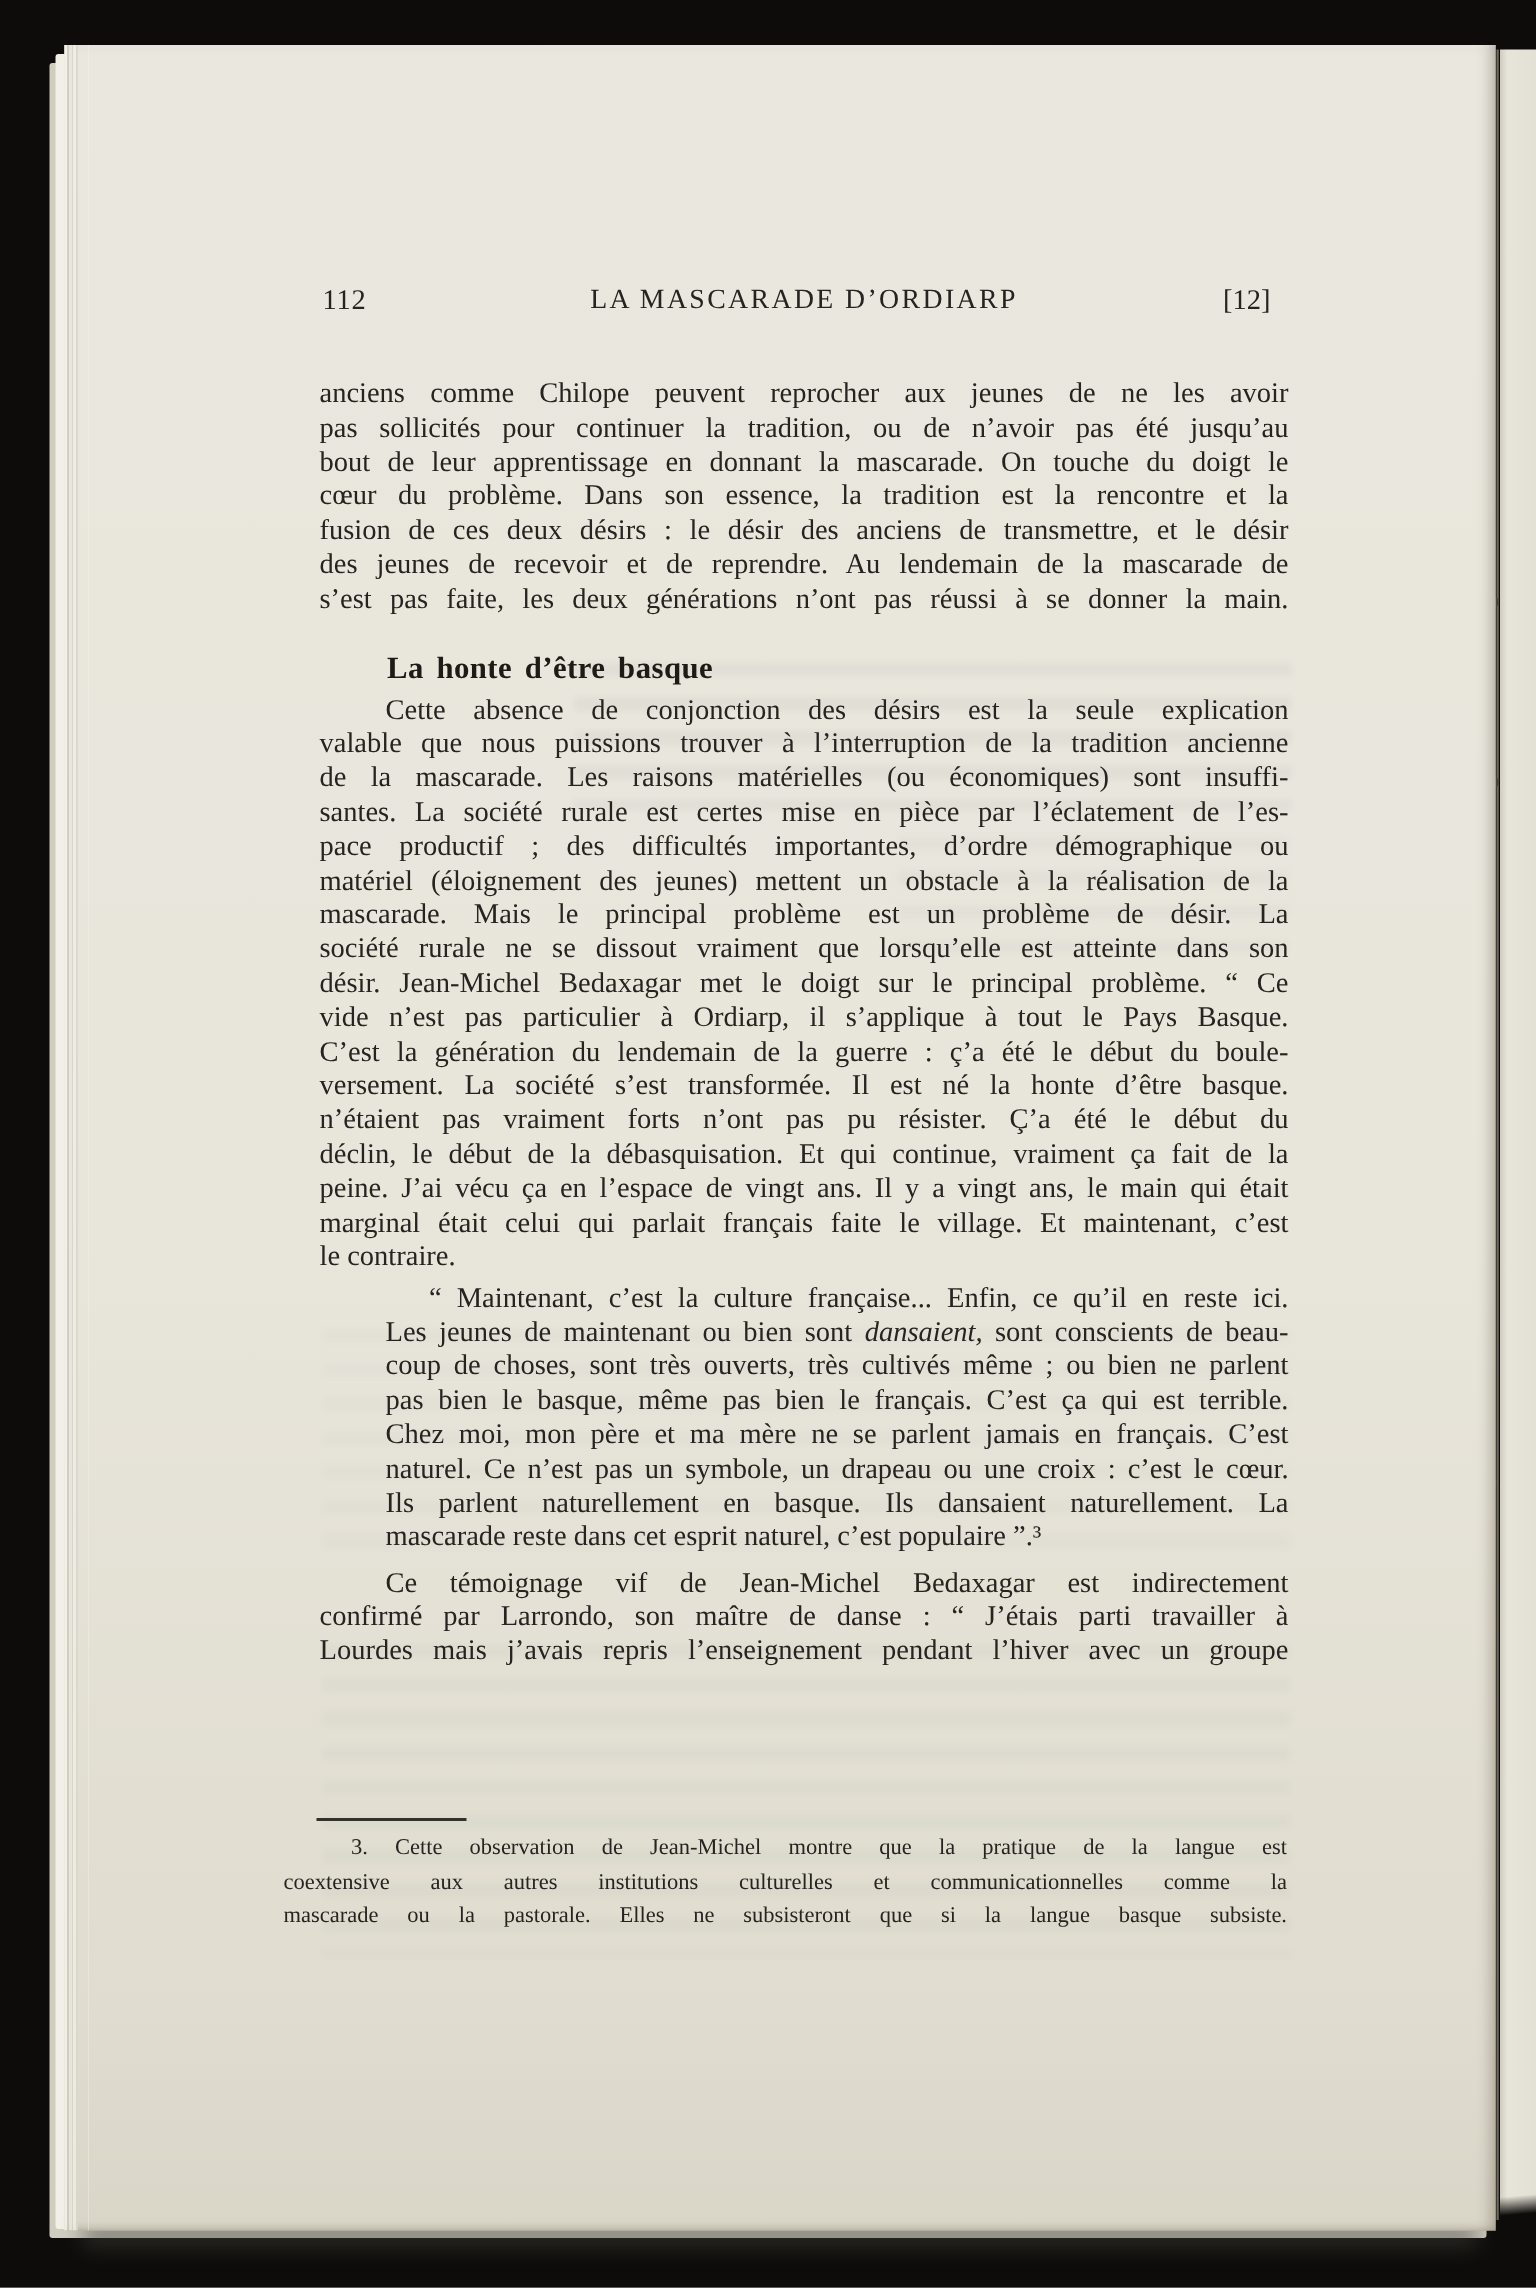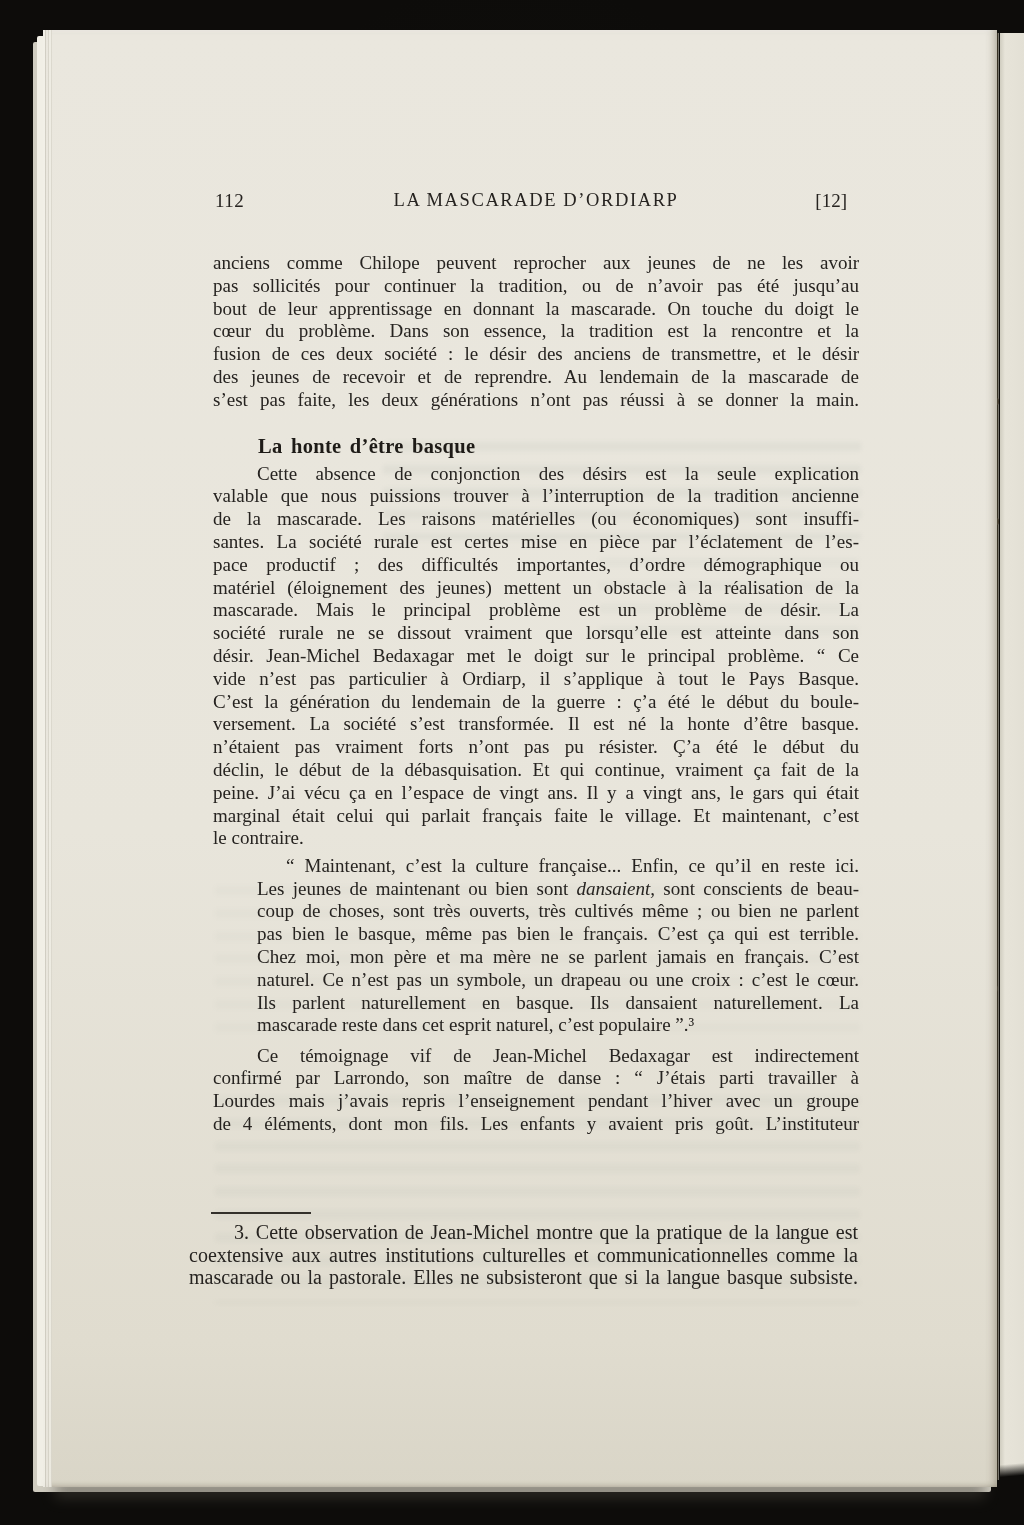--- a/index.html
+++ b/index.html
@@ -66,21 +66,21 @@
   .line{text-align:justify;text-align-last:justify;}
   .line.natural{text-align-last:left;}
   .para.indent .line.first{text-indent:44px;}
   .para.indent-sm .line.first{text-indent:29px;}
   h2.secthead{margin:22.6px 0 0 45px;font-size:20.5px;line-height:24px;
     font-weight:bold;letter-spacing:.3px;word-spacing:3px;color:#1e1b17;}
   .mt-a{margin-top:4.5px;} .mt-b{margin-top:4.6px;margin-left:44px;} .mt-c{margin-top:7.5px;}
   
   .fnrule{position:absolute;left:168px;top:1182px;width:100px;height:2px;background:#33302a;}
   .footnote{position:absolute;left:146px;top:1191px;width:669px;
-    font-size:20px;line-height:22.5px;}
+    font-size:15px;line-height:22.5px;}
   .footnote .line.first{text-indent:45px;}
   i{font-style:italic;}
 </style>
 </head>
 <body>
 
 <div class="scene">
 
   <div class="under2"></div>
   <div class="under1"></div>
@@ -106,59 +106,58 @@
       <span class="runtitle">LA MASCARADE D’ORDIARP</span>
       <span class="bracketnum">[12]</span>
     </div>
 
     <div class="bodycol">
       <div class="para">
           <div class="line first">anciens comme Chilope peuvent reprocher aux jeunes de ne les avoir</div>
           <div class="line">pas sollicités pour continuer la tradition, ou de n’avoir pas été jusqu’au</div>
           <div class="line">bout de leur apprentissage en donnant la mascarade. On touche du doigt le</div>
           <div class="line">cœur du problème. Dans son essence, la tradition est la rencontre et la</div>
-          <div class="line">fusion de ces deux société : le désir des anciens de transmettre, et le désir</div>
+          <div class="line">fusion de ces deux désirs : le désir des anciens de transmettre, et le désir</div>
           <div class="line">des jeunes de recevoir et de reprendre. Au lendemain de la mascarade de</div>
           <div class="line">s’est pas faite, les deux générations n’ont pas réussi à se donner la main.</div>
         </div>
       <h2 class="secthead">La honte d’être basque</h2>
       <div class="para indent mt-a">
           <div class="line first">Cette absence de conjonction des désirs est la seule explication</div>
           <div class="line">valable que nous puissions trouver à l’interruption de la tradition ancienne</div>
           <div class="line">de la mascarade. Les raisons matérielles (ou économiques) sont insuffi-</div>
           <div class="line">santes. La société rurale est certes mise en pièce par l’éclatement de l’es-</div>
           <div class="line">pace productif ; des difficultés importantes, d’ordre démographique ou</div>
           <div class="line">matériel (éloignement des jeunes) mettent un obstacle à la réalisation de la</div>
           <div class="line">mascarade. Mais le principal problème est un problème de désir. La</div>
           <div class="line">société rurale ne se dissout vraiment que lorsqu’elle est atteinte dans son</div>
           <div class="line">désir. Jean-Michel Bedaxagar met le doigt sur le principal problème. “ Ce</div>
           <div class="line">vide n’est pas particulier à Ordiarp, il s’applique à tout le Pays Basque.</div>
           <div class="line">C’est la génération du lendemain de la guerre : ç’a été le début du boule-</div>
           <div class="line">versement. La société s’est transformée. Il est né la honte d’être basque.</div>
           <div class="line">n’étaient pas vraiment forts n’ont pas pu résister. Ç’a été le début du</div>
           <div class="line">déclin, le début de la débasquisation. Et qui continue, vraiment ça fait de la</div>
-          <div class="line">peine. J’ai vécu ça en l’espace de vingt ans. Il y a vingt ans, le gars qui était</div>
+          <div class="line">peine. J’ai vécu ça en l’espace de vingt ans. Il y a vingt ans, le main qui était</div>
           <div class="line">marginal était celui qui parlait français faite le village. Et maintenant, c’est</div>
           <div class="line natural">le contraire.</div>
         </div>
       <div class="para indent-sm mt-b">
           <div class="line first">“ Maintenant, c’est la culture française... Enfin, ce qu’il en reste ici.</div>
           <div class="line">Les jeunes de maintenant ou bien sont <i>dansaient,</i> sont conscients de beau-</div>
           <div class="line">coup de choses, sont très ouverts, très cultivés même ; ou bien ne parlent</div>
           <div class="line">pas bien le basque, même pas bien le français. C’est ça qui est terrible.</div>
           <div class="line">Chez moi, mon père et ma mère ne se parlent jamais en français. C’est</div>
           <div class="line">naturel. Ce n’est pas un symbole, un drapeau ou une croix : c’est le cœur.</div>
           <div class="line">Ils parlent naturellement en basque. Ils dansaient naturellement. La</div>
           <div class="line natural">mascarade reste dans cet esprit naturel, c’est populaire ”.³</div>
         </div>
       <div class="para indent mt-c">
           <div class="line first">Ce témoignage vif de Jean-Michel Bedaxagar est indirectement</div>
           <div class="line">confirmé par Larrondo, son maître de danse : “ J’étais parti travailler à</div>
           <div class="line">Lourdes mais j’avais repris l’enseignement pendant l’hiver avec un groupe</div>
-          <div class="line">de 4 éléments, dont mon fils. Les enfants y avaient pris goût. L’instituteur</div>
         </div>
     </div>
 
     <div class="fnrule"></div>
     <div class="footnote para">
         <div class="line first">3. Cette observation de Jean-Michel montre que la pratique de la langue est</div>
         <div class="line">coextensive aux autres institutions culturelles et communicationnelles comme la</div>
         <div class="line">mascarade ou la pastorale. Elles ne subsisteront que si la langue basque subsiste.</div>
       </div>
   </div>

